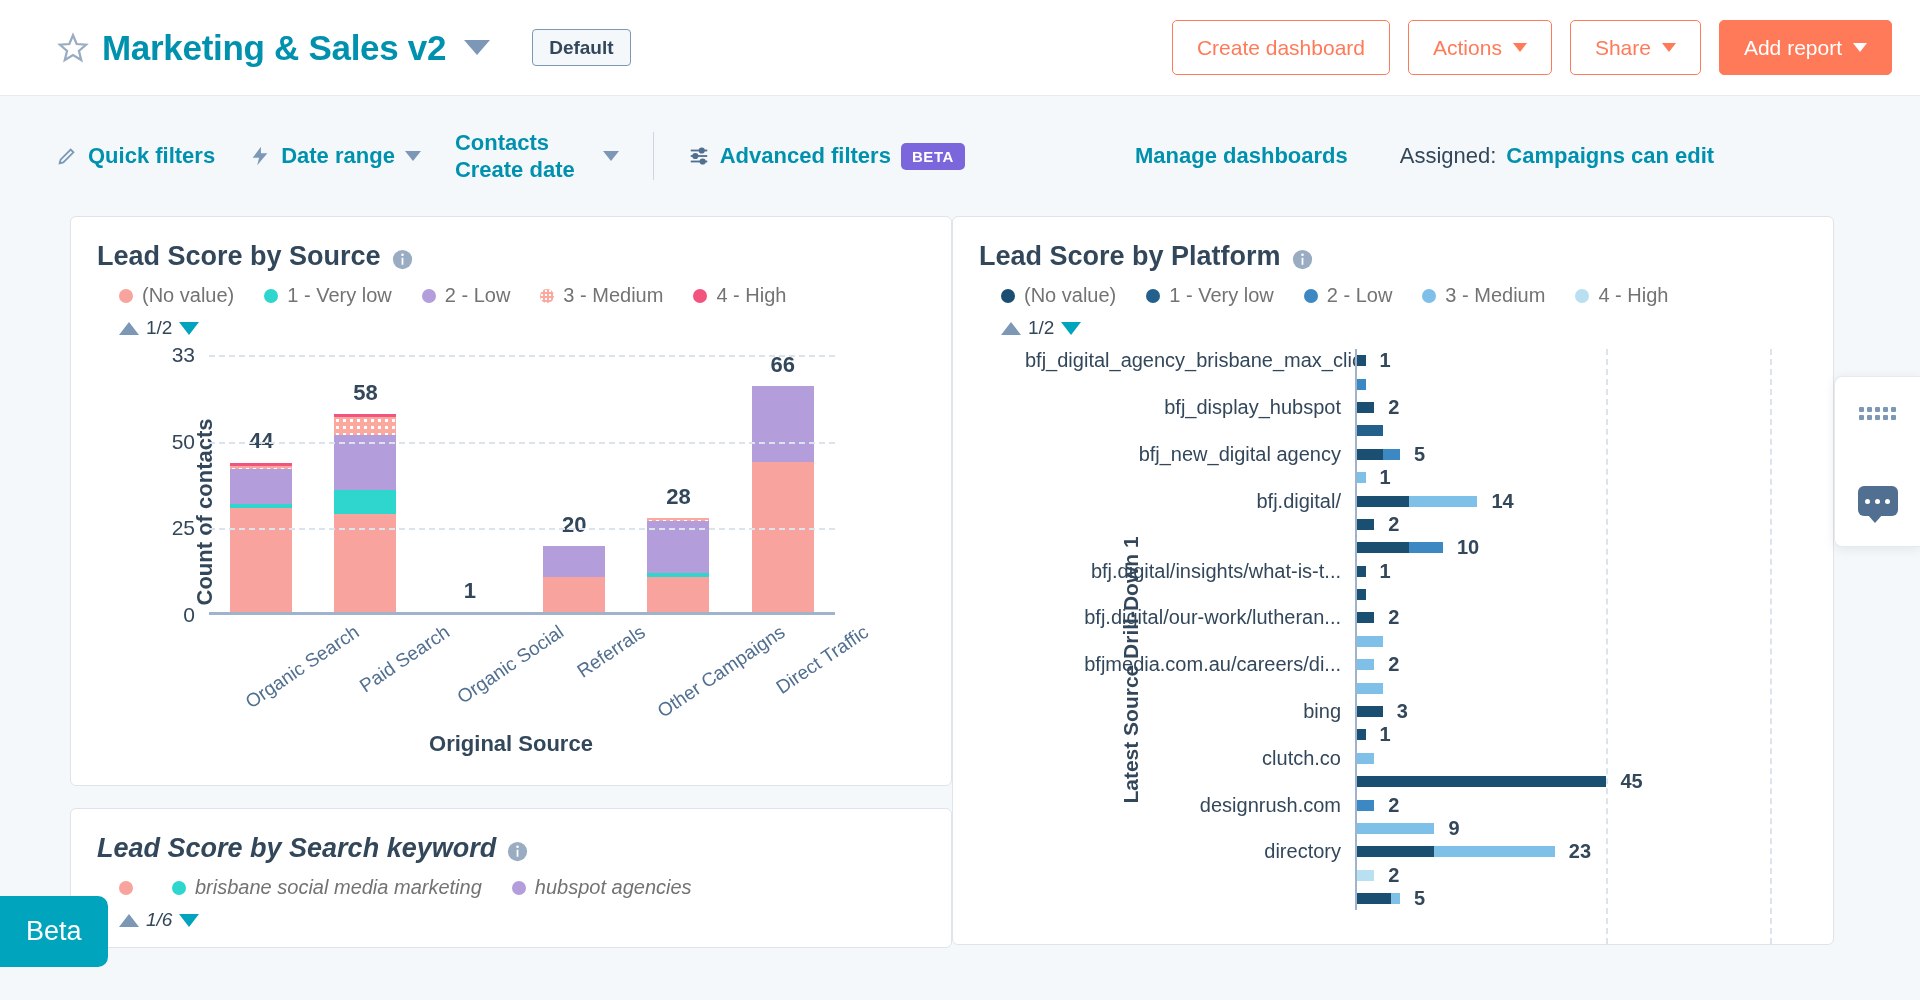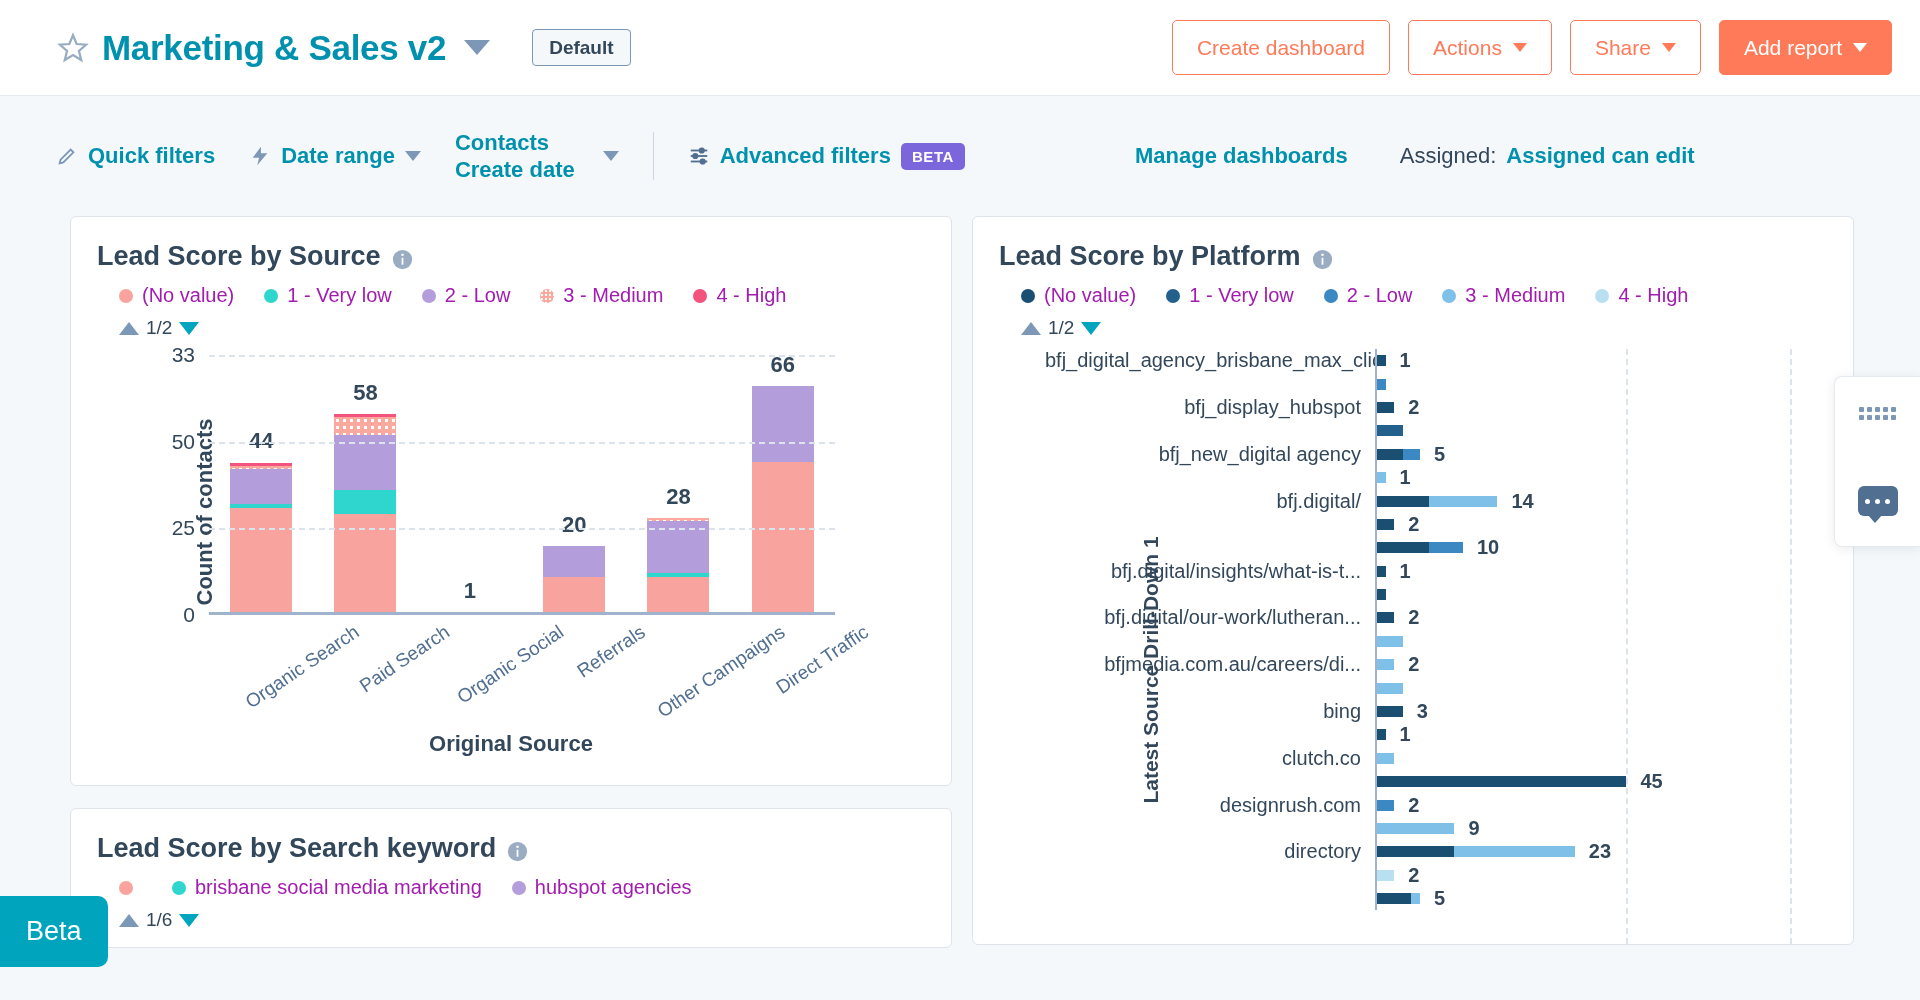--- a/index.html
+++ b/index.html
@@ -63,39 +63,39 @@
   .twoline { display: flex; flex-direction: column; line-height: 1.25; }
   .divider-v { width: 1px; height: 48px; background: #cbd6e2; margin: 0 34px; }
   .beta-badge {
     background: #7c66dc; color: #fff; font-size: 15px; font-weight: bold;
     letter-spacing: 0.6px; border-radius: 5px; padding: 6px 11px; line-height: 1;
   }
   .assigned-label { color: #33475b; font-size: 22px; font-weight: normal; }
 
   
   .grid {
-    display: flex; gap: 20px; padding: 0 28px 0 70px; align-items: flex-start;
+    display: flex; padding: 0 28px 0 70px; align-items: flex-start;
   }
   .col { display: flex; flex-direction: column; gap: 22px; }
   .col-left { width: 882px; }
   .col-right { width: 882px; }
   .card {
     background: #fff; border: 1px solid #dfe3eb; border-radius: 6px;
     padding: 24px 26px 10px 26px; position: relative;
   }
   .card-title {
     font-size: 27px; font-weight: bold; color: #33475b;
     display: flex; align-items: center; gap: 11px; white-space: nowrap;
   }
   .info-icon { width: 21px; height: 21px; flex: 0 0 21px; }
   .legend {
     display: flex; align-items: center; gap: 30px; margin: 12px 0 0 22px;
     flex-wrap: nowrap;
   }
-  .lg-item { display: flex; align-items: center; gap: 9px; font-size: 20px; color: #a21caf; white-space: nowrap; }
+  .lg-item { display: flex; align-items: center; gap: 9px; font-size: 20px; color: #737373; white-space: nowrap; }
   .dot { width: 14px; height: 14px; border-radius: 50%; flex: 0 0 14px; }
   .pager { display: flex; align-items: center; gap: 7px; margin: 10px 0 0 22px; font-size: 19px; color: #33475b; }
   .tri-up { width: 0; height: 0; border-left: 10px solid transparent; border-right: 10px solid transparent; border-bottom: 13px solid #7c98b6; }
   .tri-dn { width: 0; height: 0; border-left: 10px solid transparent; border-right: 10px solid transparent; border-top: 13px solid #00a4bd; }
 
   
   .vchart { position: relative; height: 330px; margin: 8px 0 0 0; }
   .vplot { position: absolute; left: 112px; right: 90px; top: 8px; bottom: 62px; }
   .ylab {
     position: absolute; left: 14px; top: 50%; transform: translateY(-50%) rotate(-90deg);
@@ -133,21 +133,21 @@
     font-size: 20px; color: #33475b; white-space: nowrap; overflow: hidden;
   }
   .htrack { position: relative; flex: 1; height: 100%; display: flex; align-items: center; }
   .hbars { display: flex; height: 11px; }
   .hseg { height: 100%; }
   .hval { font-size: 20px; font-weight: bold; color: #33475b; margin-left: 14px; white-space: nowrap; }
   .hgrid { position: absolute; top: 0; bottom: 0; border-left: 2px dashed #dbe3ed; }
   .haxis { position: absolute; left: 0; top: 0; bottom: 0; width: 2px; background: #9fb4cc; }
 
   
-  .card-clip { overflow: hidden; }
+  .card-clip { overflow: hidden; font-style: italic; }
   .kwchart { height: 70px; position: relative; margin-top: 14px; }
 
   
   .float-panel {
     position: absolute; right: 0; top: 376px; width: 86px;
     background: #fff; border: 1px solid #e5eaf0; border-right: none;
     border-radius: 8px 0 0 8px; box-shadow: 0 2px 12px rgba(0,0,0,.08);
     display: flex; flex-direction: column; align-items: center;
     padding: 30px 0; gap: 66px; z-index: 20;
   }
@@ -240,21 +240,21 @@
   </div>
 
   <div style="width:170px"></div>
 
   <div class="fitem">
     <span>Manage dashboards</span>
   </div>
   <div style="width:52px"></div>
   <div class="fitem">
     <span class="assigned-label">Assigned:</span>
-    <span>Assigned can edit</span>
+    <span>Campaigns can edit</span>
   </div>
 </div>
 
 <div class="grid">
 
   <div class="col col-left">
 
     <div class="card">
       <div class="card-title">
         <span>Lead Score by Source</span>

